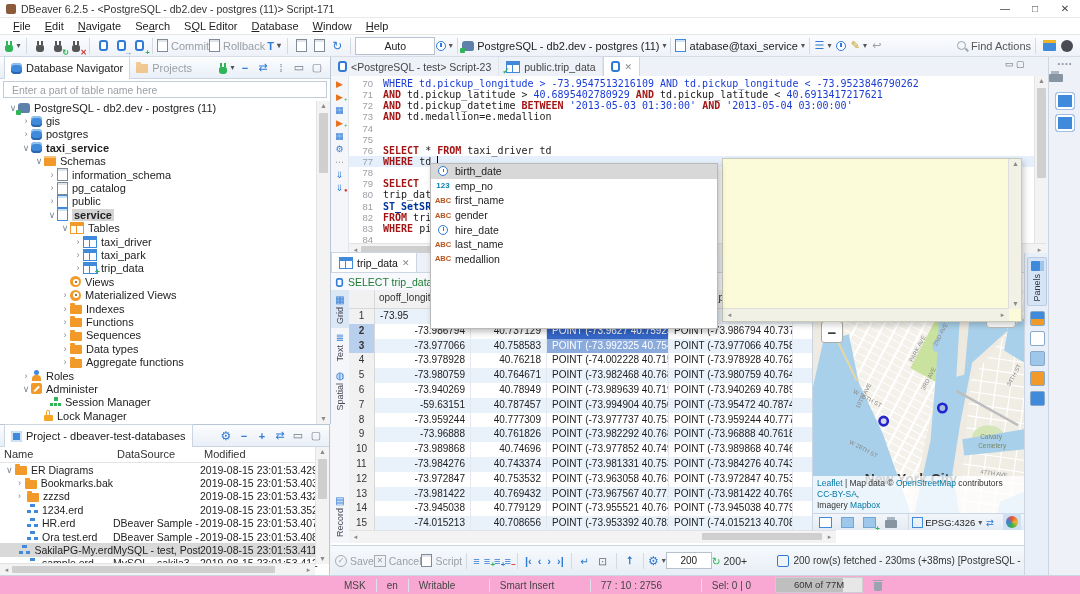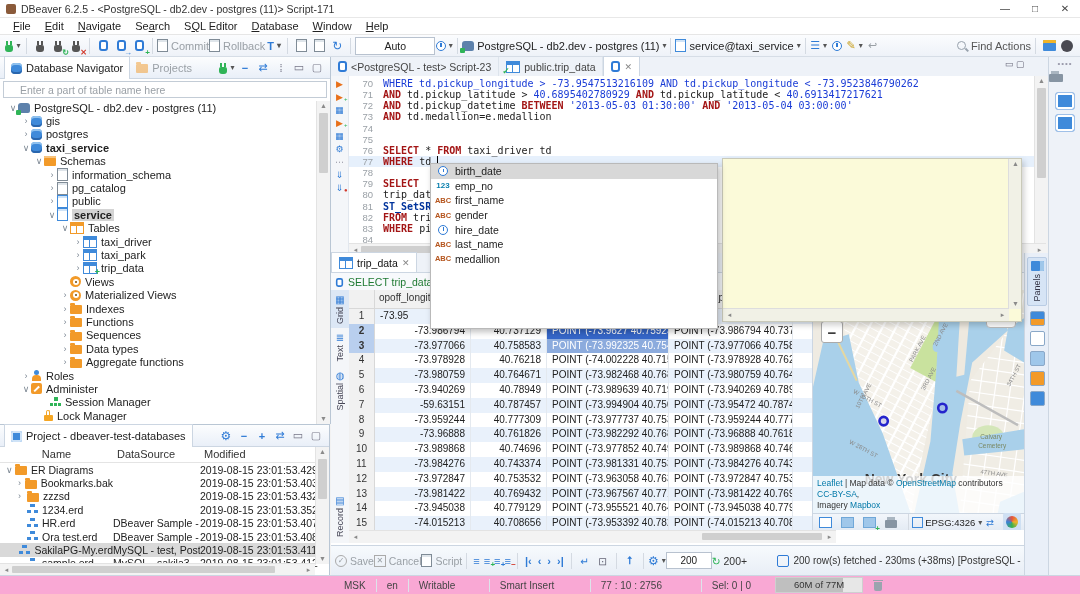--- a/index.html
+++ b/index.html
@@ -67,21 +67,21 @@
   .i-print::before{content:"";position:absolute;top:-3px;left:2px;width:8px;height:3px;background:#aab6c1;}
   .i-trash{width:8px;height:9px;background:#9aa4ae;border-radius:0 0 2px 2px;margin-top:2px;}
   .i-trash::before{content:"";position:absolute;top:-2px;left:-1px;width:10px;height:1.5px;background:#9aa4ae;}
   .i-palette{width:12px;height:12px;border-radius:50%;background:conic-gradient(#e5533d,#f0b429,#37b24d,#3b82d8,#e5533d);}
   
   #nav-panel{left:0;top:57px;width:330px;height:367px;background:#fff;border-right:1px solid #b9c6d4;}
   .pane-head{height:22px;background:linear-gradient(#fcfdfe,#e9eff8);border-bottom:1px solid #ccd6e2;display:flex;align-items:center;padding:0 4px;box-sizing:border-box;}
   .ptab{display:flex;align-items:center;gap:4px;padding:0 6px;height:22px;font-size:11px;}
   .ptab.on{background:#fff;border:1px solid #ccd6e2;border-bottom:none;color:#222;}
   .ptab.off{color:#9aa0a6;}
-  #nav-filter{margin:2px 3px;height:15px;border:1px solid #c3ccd6;background:#fff;color:#9aa0a6;font-size:10.5px;display:flex;align-items:center;padding:0 16px;}
+  #nav-filter{margin:2px 3px;height:15px;border:1px solid #c3ccd6;background:#fff;color:#9aa0a6;font-size:10.5px;display:flex;align-items:center;padding:0 8px;}
   #nav-tree{position:absolute;left:0;top:44px;right:14px;bottom:0;overflow:hidden;}
   .trow{display:flex;align-items:center;height:13.4px;white-space:nowrap;}
   .trow .exp{width:10px;color:#7a8591;font-size:9px;text-align:center;flex:none;}
   .trow .lbl{margin-left:4px;}
   .trow .lbl.b{font-weight:bold;}
   .trow .lbl.sel{background:#d4d4d4;padding:0 2px;}
   .vscroll{position:absolute;width:13px;background:#f3f3f3;border-left:1px solid #e3e3e3;}
   .vthumb{position:absolute;left:2px;width:9px;background:#cfcfcf;border-radius:1px;}
   .sarr{position:absolute;left:0;width:13px;height:10px;color:#8a8a8a;font-size:7px;text-align:center;line-height:10px;}
   #proj-panel{left:0;top:424px;width:330px;height:151px;background:#fff;border-right:1px solid #b9c6d4;border-top:1px solid #b9c6d4;box-sizing:border-box;}
@@ -241,21 +241,21 @@
     <span class="combo" style="width:70px;justify-content:center;">
         <span>Auto</span>
       </span>
     <span class="tbtn">
         <span class="ic i-clock"></span>
         <span class="dd">▾</span>
       </span>
     <span class="sep"></span>
     <span class="tbtn"><span class="ic i-pg"></span>&nbsp;<span>PostgreSQL - db2.dev - postgres (11)</span><span class="dd">▾</span></span>
     <span class="sep"></span>
-    <span class="tbtn"><span class="ic i-page"></span>&nbsp;<span>service@taxi_service</span><span class="dd">▾</span></span>
+    <span class="tbtn"><span class="ic i-page"></span>&nbsp;<span>atabase@taxi_service</span><span class="dd">▾</span></span>
     <span class="sep"></span>
     <span class="tbtn" style="color:#2f7bd6;">☰<span class="dd">▾</span></span>
     <span class="tbtn">
         <span class="ic i-clock"></span>
       </span>
     <span class="tbtn" style="color:#c9a227;">✎<span class="dd">▾</span></span>
     <span class="tbtn dis">↩</span>
     <span class="grow"></span>
     <span class="flex" style="gap:5px;color:#555;">
         <span class="ic i-search"></span>
@@ -439,21 +439,21 @@
       <span class="tbtn">
           <span class="i-gear">⚙</span>
         </span>
       <span class="tbtn" style="color:#2f7bd6;font-weight:bold;">−</span>
       <span class="tbtn" style="color:#2f7bd6;font-weight:bold;">+</span>
       <span class="tbtn" style="color:#2f7bd6;">⇄</span>
       <span class="tbtn" style="color:#778;">▭</span>
       <span class="tbtn" style="color:#778;">▢</span>
     </div>
     <div id="proj-cols">
-      <div style="width:113px;text-align:center;">Name</div>
+      <div style="width:113px;">Name</div>
       <div style="width:87px;">DataSource</div>
       <div style="flex:1;">Modified</div>
     </div>
     <div id="proj-rows">
         <div class="prow ">
         <span class="c-name" style="padding-left:6px;">
           <span class="exp" style="width:9px;color:#7a8591;font-size:9px;">∨</span>
           <span class="ic i-folder"></span>
           <span style="margin-left:4px;">ER Diagrams</span>
           </span>

